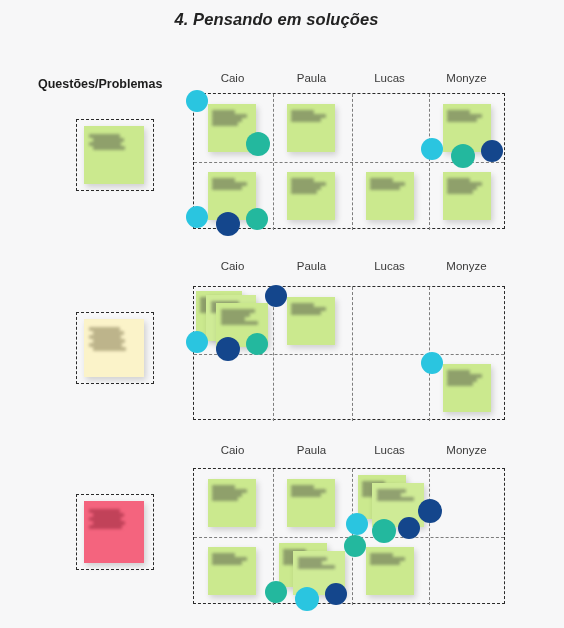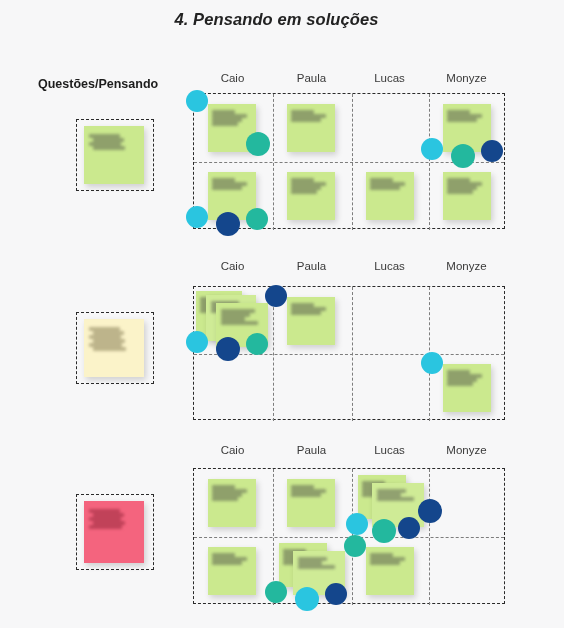--- a/index.html
+++ b/index.html
@@ -123,21 +123,21 @@
   }
   .dot.cyan  { background: #2ac5e0; }
   .dot.teal  { background: #23b89e; }
   .dot.navy  { background: #14468c; }
 </style>
 </head>
 <body>
 
 <div class="page-title">4. Pensando em soluções</div>
 
-<div class="row-axis-label">Questões/Pensando</div>
+<div class="row-axis-label">Questões/Problemas</div>
 
 <div id="board">
     <div class="section">
       <div class="col-header" style="left: 193px; width: 79px; top: 72px;">Caio</div>
       <div class="col-header" style="left: 272px; width: 79px; top: 72px;">Paula</div>
       <div class="col-header" style="left: 351px; width: 77px; top: 72px;">Lucas</div>
       <div class="col-header" style="left: 428px; width: 77px; top: 72px;">Monyze</div>
       <div class="question-slot" style="left: 76px; top: 119px; width: 78px; height: 72px;">
         <div class="sticky green" style="left: 7px; top: 6px; width: 60px; height: 58px;">
           <div class="lines">

